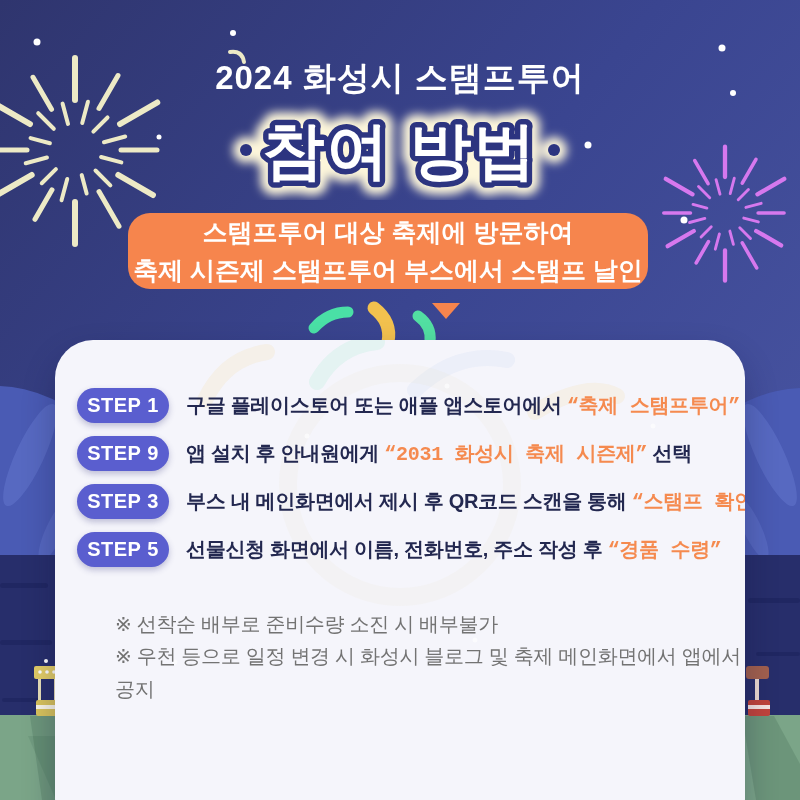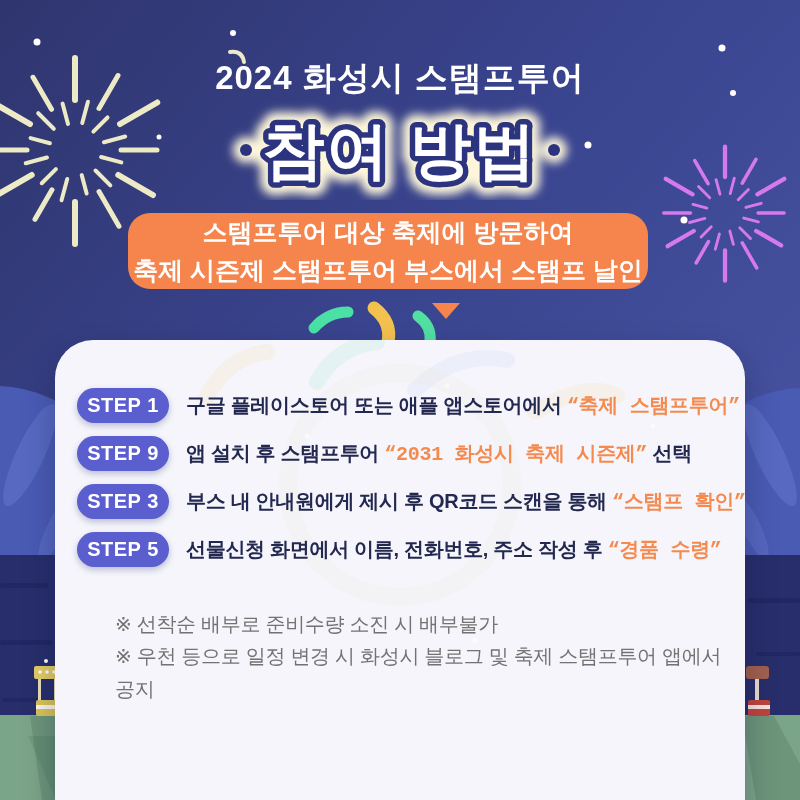--- a/index.html
+++ b/index.html
@@ -210,31 +210,31 @@
       </g>
     </svg>
 
     <div class="steps">
       <div class="step-row">
         <div class="step-badge">STEP 1</div>
         <div class="step-text"><span>구글 플레이스토어 또는 애플 앱스토어에서 </span><span class="hl">“축제 스탬프투어”</span><span> 검색</span></div>
       </div>
       <div class="step-row">
         <div class="step-badge">STEP 9</div>
-        <div class="step-text"><span>앱 설치 후 스탬프투어 </span><span class="hl">“2031 화성시 축제 시즌제”</span><span> 선택</span></div>
+        <div class="step-text"><span>앱 설치 후 안내원에게 </span><span class="hl">“2031 화성시 축제 시즌제”</span><span> 선택</span></div>
       </div>
       <div class="step-row">
         <div class="step-badge">STEP 3</div>
-        <div class="step-text"><span>부스 내 안내원에게 제시 후 QR코드 스캔을 통해 </span><span class="hl">“스탬프 확인”</span><span></span></div>
+        <div class="step-text"><span>부스 내 메인화면에서 제시 후 QR코드 스캔을 통해 </span><span class="hl">“스탬프 확인”</span><span></span></div>
       </div>
       <div class="step-row">
         <div class="step-badge">STEP 5</div>
         <div class="step-text"><span>선물신청 화면에서 이름, 전화번호, 주소 작성 후 </span><span class="hl">“경품 수령”</span><span></span></div>
       </div>
     </div>
 
     <div class="notes">
       <div>※ 선착순 배부로 준비수량 소진 시 배부불가</div>
-      <div>※ 우천 등으로 일정 변경 시 화성시 블로그 및 축제 스탬프투어 앱에서 공지</div>
+      <div>※ 우천 등으로 일정 변경 시 화성시 블로그 및 축제 메인화면에서 앱에서 공지</div>
     </div>
   </div>
 
 </div>
 
 </body></html>

